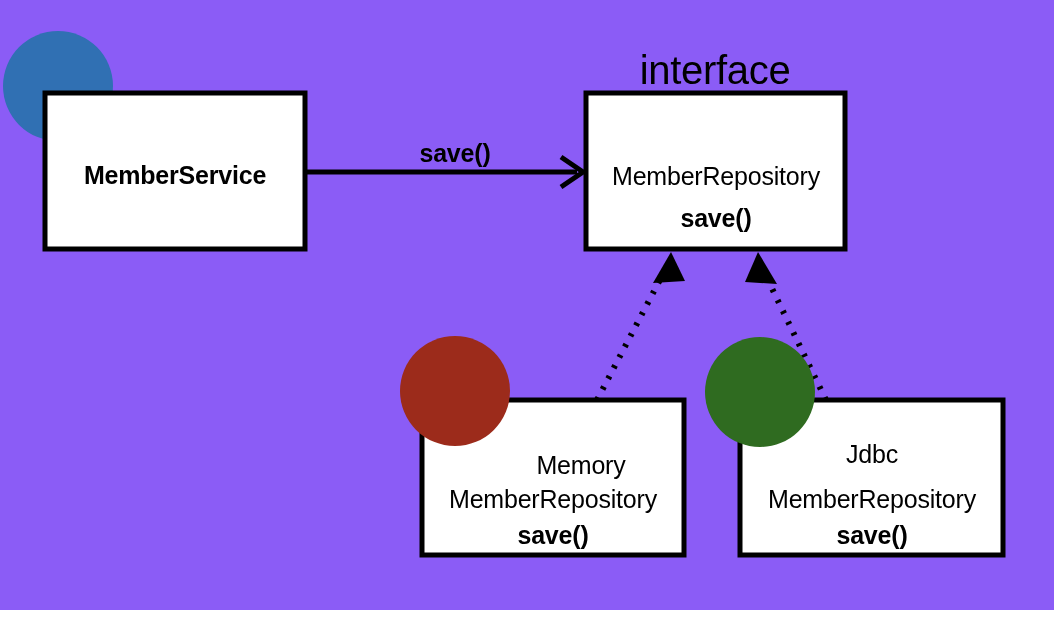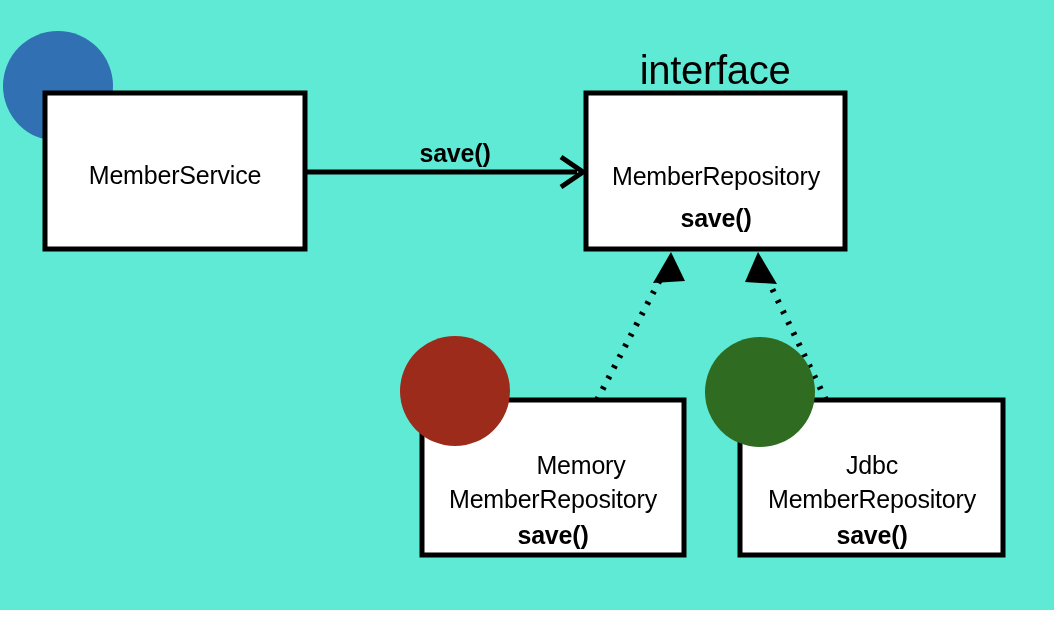--- a/index.html
+++ b/index.html
@@ -9,21 +9,21 @@
     background: #ffffff;
   }
   body {
     font-family: "Liberation Sans", sans-serif;
     -webkit-font-smoothing: antialiased;
   }
   #canvas {
     position: relative;
     width: 1054px;
     height: 610px;
-    background: #5eead4;
+    background: #8b5cf6;
     overflow: hidden;
   }
   
   #diagram-svg {
     position: absolute;
     left: 0;
     top: 0;
     width: 1054px;
     height: 619px;
     display: block;
@@ -122,28 +122,28 @@
     <rect class="uml-box" x="422" y="400" width="262" height="155"></rect>
 
     <rect class="uml-box" x="740" y="400" width="263" height="155"></rect>
 
     <circle class="bead" cx="455" cy="391" r="55" fill="#9C2B1B"></circle>
     <circle class="bead" cx="760" cy="392" r="55" fill="#2F6B20"></circle>
   </svg>
 
   <div class="txt txt-center t-stereotype" style="left:715px; top:70px;">interface</div>
 
-  <div class="txt txt-center t-class" style="left:175px; top:175px;">MemberService</div>
+  <div class="txt txt-center t-class" style="left:175px; top:175px;font-weight:bold;">MemberService</div>
 
   <div class="txt txt-center t-edge-label" style="left:455px; top:153px;">save()</div>
 
   <div class="txt txt-center t-class" style="left:716px; top:176px;">MemberRepository</div>
   <div class="txt txt-center t-method" style="left:716px; top:218px;">save()</div>
 
   <div class="txt txt-center t-class" style="left:581px; top:465px;">Memory</div>
   <div class="txt txt-center t-class" style="left:553px; top:499px;">MemberRepository</div>
   <div class="txt txt-center t-method" style="left:553px; top:535px;">save()</div>
 
-  <div class="txt txt-center t-class" style="left:872px; top:465px;">Jdbc</div>
+  <div class="txt txt-center t-class" style="left:872px; top:454px;">Jdbc</div>
   <div class="txt txt-center t-class" style="left:872px; top:499px;">MemberRepository</div>
   <div class="txt txt-center t-method" style="left:872px; top:535px;">save()</div>
 
 </div>
 
 </body></html>

